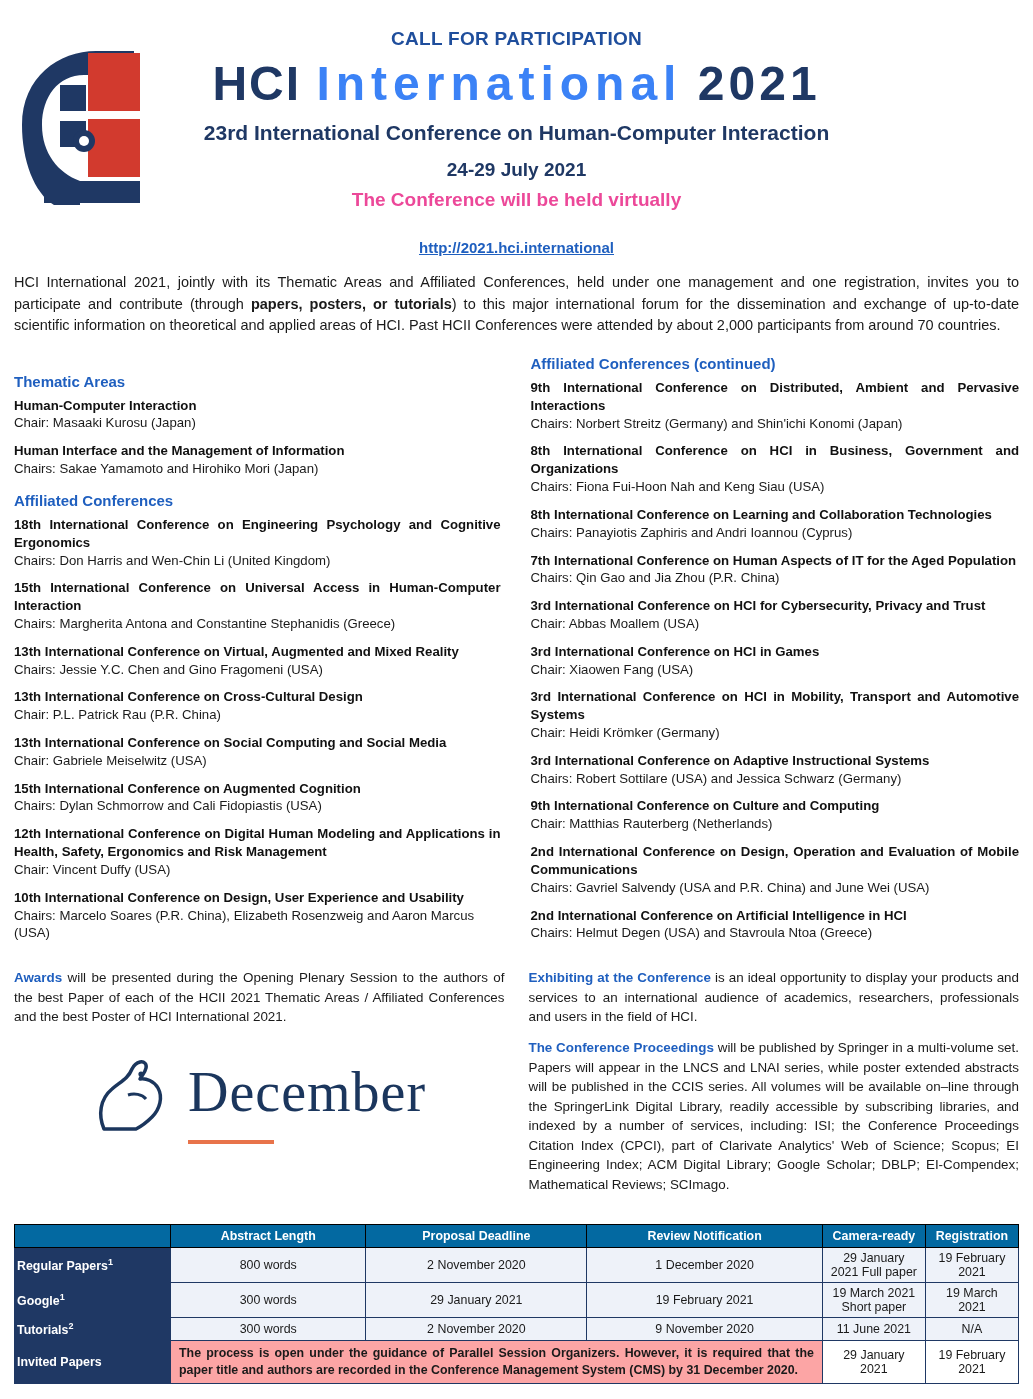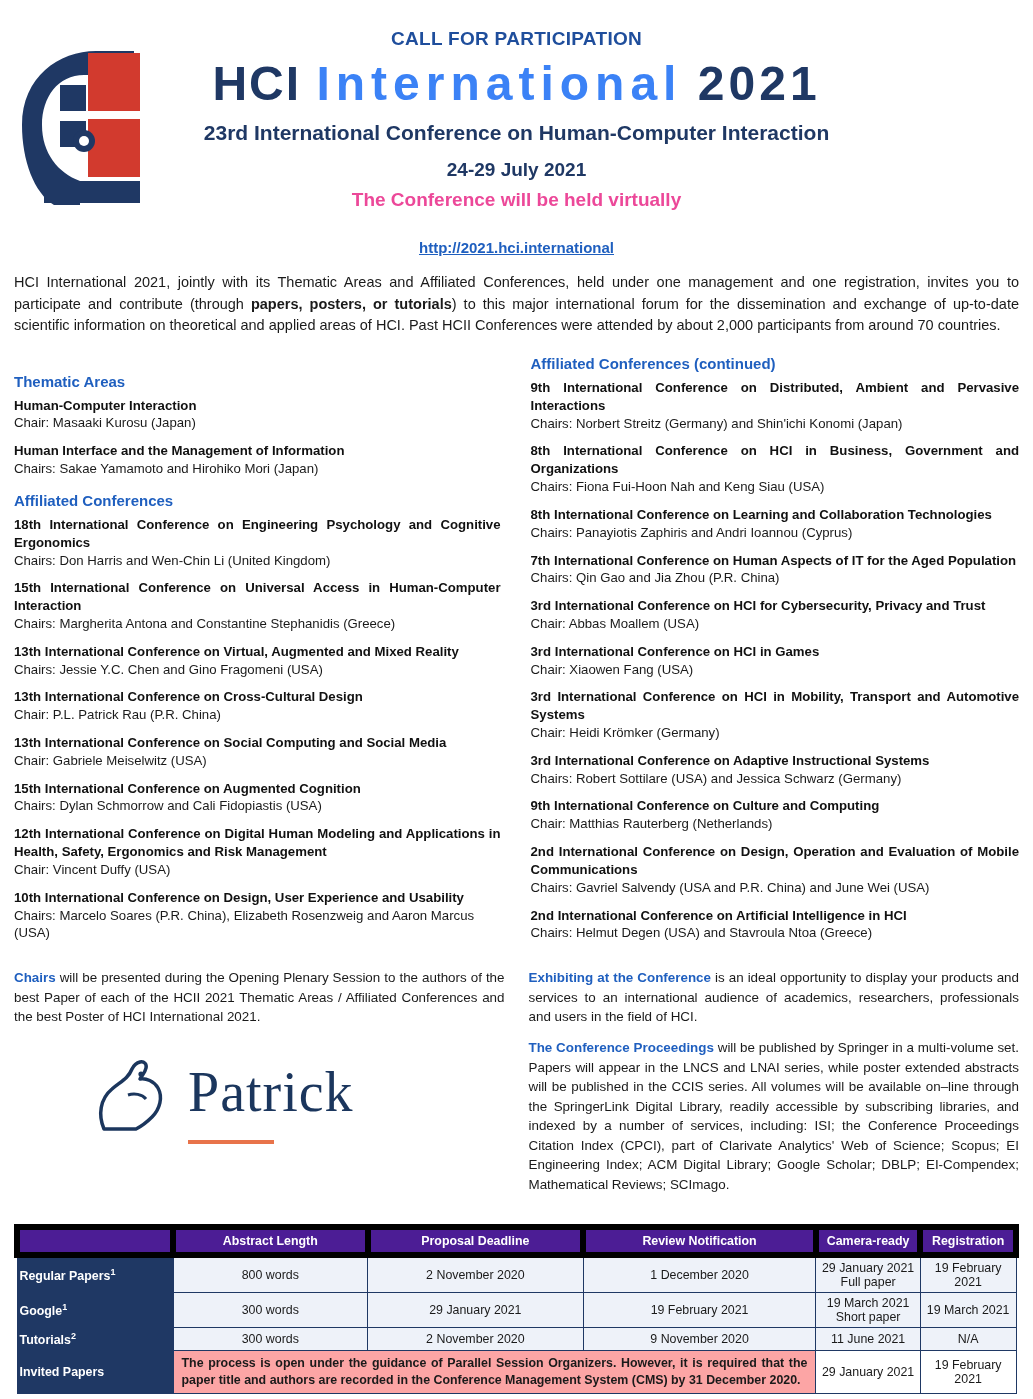--- a/index.html
+++ b/index.html
@@ -178,25 +178,25 @@
   .table-wrap {
     margin: 18px 14px 12px 14px;
   }
   table.deadlines {
     width: 100%;
     border-collapse: collapse;
     font-size: 12.4px;
     border: 1px solid #1f3864;
   }
   table.deadlines th {
-    background: #4c1d95;
+    background: #0369a1;
     color: #ffffff;
     font-weight: bold;
     padding: 4px 4px;
-    border: 6px solid #000000;
+    border: 1px solid #000000;
     text-align: center;
   }
   table.deadlines td {
     border: 1px solid #1f3864;
     padding: 3px 5px;
     text-align: center;
     background: #eef2f9;
   }
   table.deadlines td.rowhead {
     background: #1f3864;
@@ -352,31 +352,31 @@
       <div class="entry">
         <div class="name">2nd International Conference on Artificial Intelligence in HCI</div>
         <div class="chair">Chairs: Helmut Degen (USA) and Stavroula Ntoa (Greece)</div>
       </div>
     </div>
   </div>
 
   <div class="notes">
     <div class="note">
       <p>
-        <span class="lead">Chairs</span><span> will be presented during the Opening Plenary Session to the authors of the best Paper of each of the HCII 2021 Thematic Areas / Affiliated Conferences and the best Poster of HCI International 2021.</span>
+        <span class="lead">Awards</span><span> will be presented during the Opening Plenary Session to the authors of the best Paper of each of the HCII 2021 Thematic Areas / Affiliated Conferences and the best Poster of HCI International 2021.</span>
       </p>
 
       <div class="springer">
         <svg width="90" height="78" viewBox="0 0 90 78" aria-hidden="true">
           <path d="M20,70 C14,56 16,40 28,30 C36,23 44,20 48,10 C50,6 52,4 56,3 C60,2 63,5 62,9 C61,14 58,16 56,20 C62,19 70,22 74,29 C79,38 76,50 68,58 C62,64 56,68 52,70 Z" fill="none" stroke="#1b365d" stroke-width="3.5" stroke-linejoin="round"></path>
           <circle cx="57" cy="15" r="2.6" fill="#1b365d"></circle>
           <path d="M44,36 C50,34 58,35 62,40" fill="none" stroke="#1b365d" stroke-width="3"></path>
         </svg>
         <div>
-          <div class="springer-word">Patrick</div>
+          <div class="springer-word">December</div>
           <div class="springer-rule"></div>
         </div>
       </div>
     </div>
 
     <div class="note">
       <p>
         <span class="lead">Exhibiting at the Conference</span><span> is an ideal opportunity to display your products and services to an international audience of academics, researchers, professionals and users in the field of HCI.</span>
       </p>
       <p>

